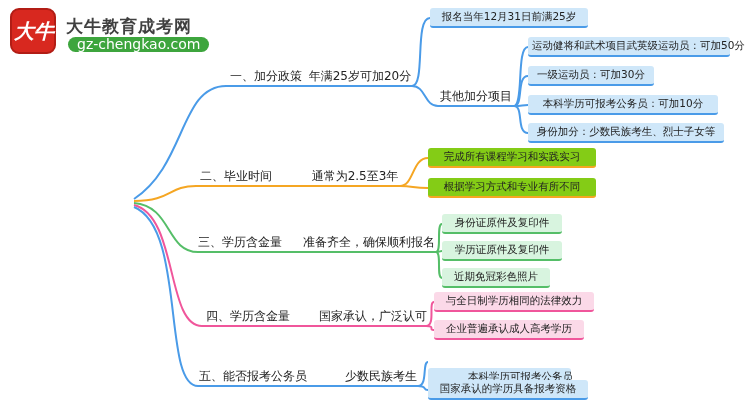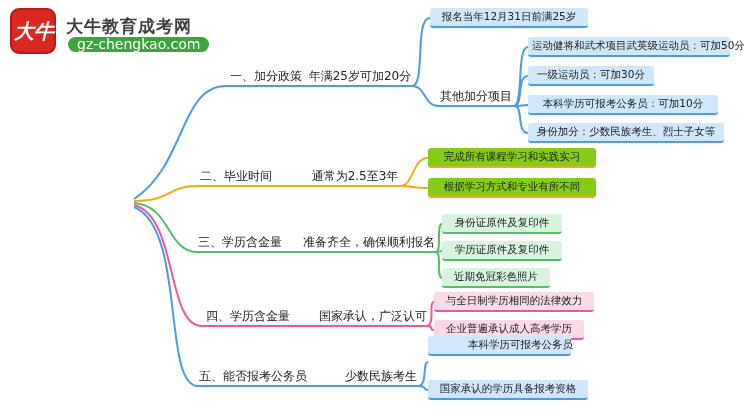--- a/index.html
+++ b/index.html
@@ -123,16 +123,16 @@
   <div class="leaf green" style="left:442px; top:241px; width:120px;">学历证原件及复印件</div>
   <div class="leaf green" style="left:442px; top:268px; width:108px;">近期免冠彩色照片</div>
 
   <div class="node" style="left:202px; top:306px; width:92px;">四、学历含金量</div>
   <div class="node" style="left:318px; top:306px; width:110px;">国家承认，广泛认可</div>
   <div class="leaf pink" style="left:434px; top:292px; width:160px;">与全日制学历相同的法律效力</div>
   <div class="leaf pink" style="left:434px; top:320px; width:150px;">企业普遍承认成人高考学历</div>
 
   <div class="node" style="left:198px; top:366px; width:110px;">五、能否报考公务员</div>
   <div class="node" style="left:344px; top:366px; width:74px;">少数民族考生</div>
-  <div class="leaf blue" style="left:428px; top:336px; width:143px;padding-left:40px;">本科学历可报考公务员</div>
+  <div class="leaf blue" style="left:428px; top:368px; width:143px;padding-left:40px;">本科学历可报考公务员</div>
   <div class="leaf blue" style="left:428px; top:380px; width:160px;">国家承认的学历具备报考资格</div>
 
 </div>
 
 </body></html>

